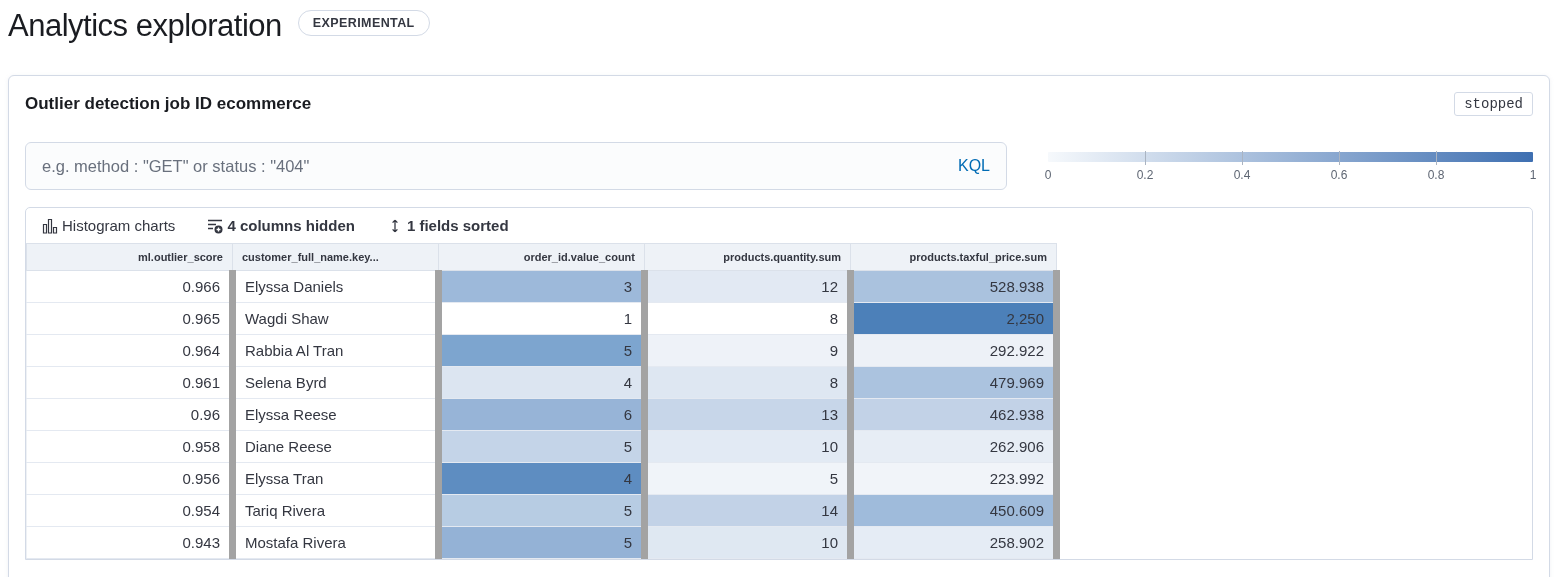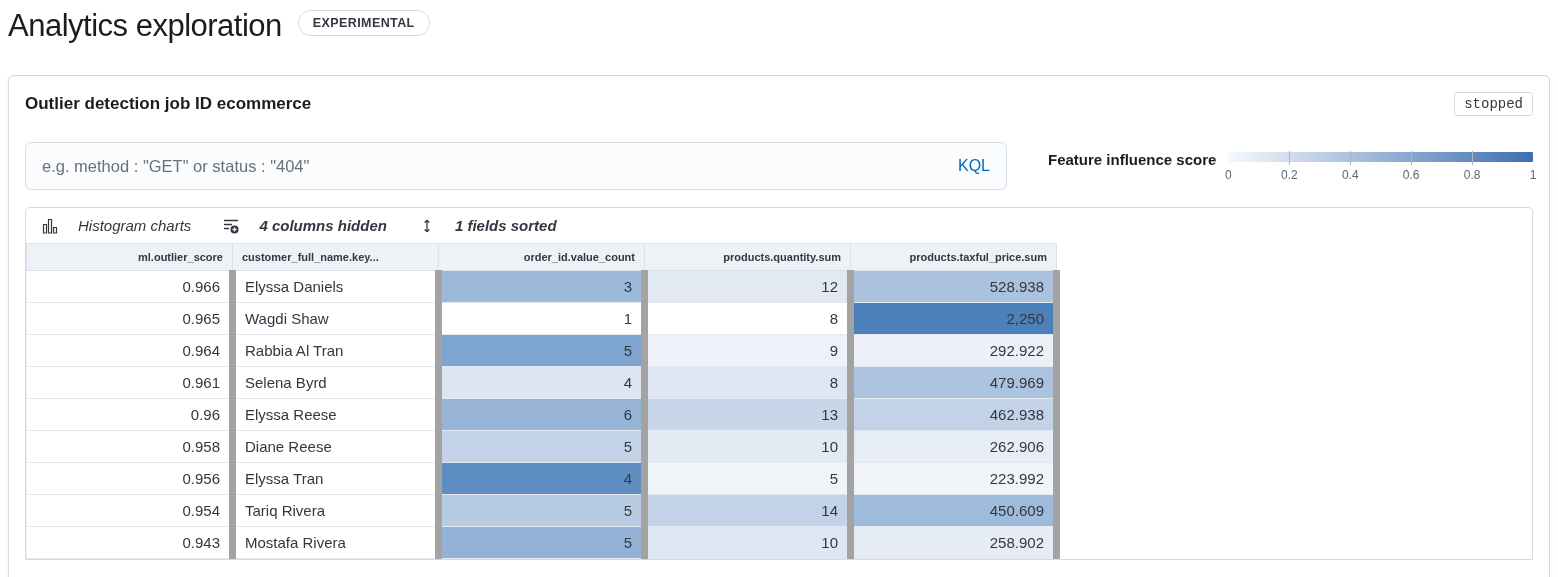--- a/index.html
+++ b/index.html
@@ -73,25 +73,24 @@
     font-size: 12px; color: #5e6673; white-space: nowrap;
   }
 
   
   .grid {
     border: 1px solid #d3dae6; border-radius: 5px 5px 0 0;
     background: #fff; overflow: hidden;
   }
   .toolbar { display: flex; align-items: center; gap: 32px; padding: 9px 16px; }
   .toolbar-button {
-    display: flex; align-items: center; gap: 20px;
+    display: flex; align-items: center; gap: 4px;
     background: none; border: none; cursor: pointer;
     font-size: 15px; color: #343741; font-family: "Liberation Sans", sans-serif;
     padding: 0;
-    font-style: italic;
   }
   .toolbar-button .icon { display: inline-flex; width: 16px; height: 16px; }
   .tb-normal { font-weight: 500; }
   .tb-bold { font-weight: 700; }
 
   table.results-table {
     width: 1031px; table-layout: fixed; border-collapse: collapse;
     font-size: 15px; color: #343741;
   }
   .results-table col { width: 206px; }
@@ -127,21 +126,20 @@
     <div class="panel-title">Outlier detection job ID ecommerce</div>
     <span class="status-badge">stopped</span>
   </div>
 
   <div class="search-row">
     <div class="search-box">
       <input type="text" placeholder="e.g. method : &quot;GET&quot; or status : &quot;404&quot;" style="">
       <span class="kql-label">KQL</span>
     </div>
     <div class="legend">
-      <span class="legend-title">Feature influence score</span>
       <div class="legend-scale">
         <div class="legend-bar" style="background: linear-gradient(to right, rgb(246, 249, 252), rgb(62, 111, 177));"></div>
         <div>
             <span class="tick-label" style="left: 0%;">0</span>
             <span class="tick-line" style="left: 20%;"></span>
             <span class="tick-label" style="left: 20%;">0.2</span>
             <span class="tick-line" style="left: 40%;"></span>
             <span class="tick-label" style="left: 40%;">0.4</span>
             <span class="tick-line" style="left: 60%;"></span>
             <span class="tick-label" style="left: 60%;">0.6</span>

